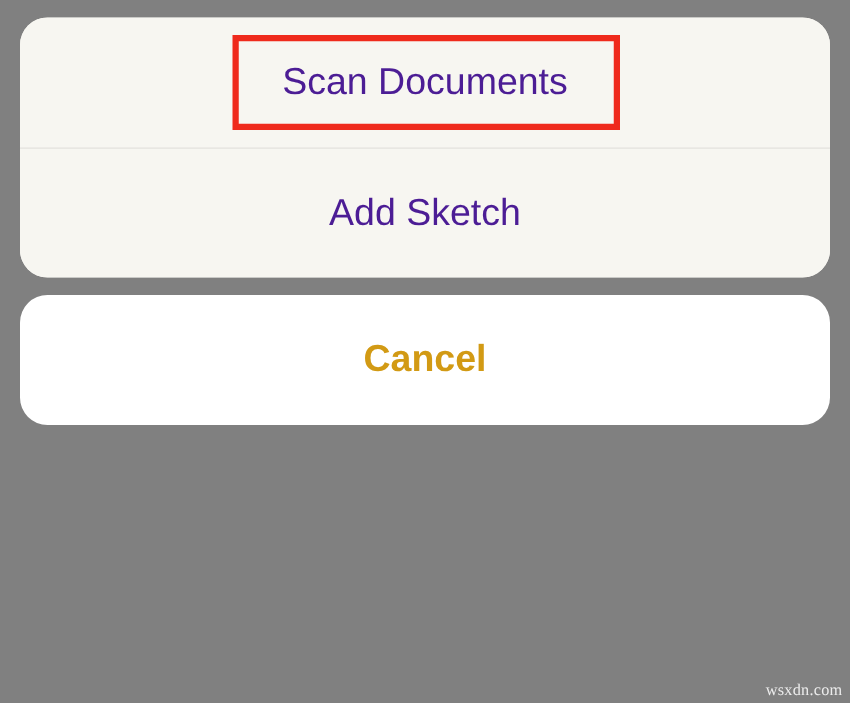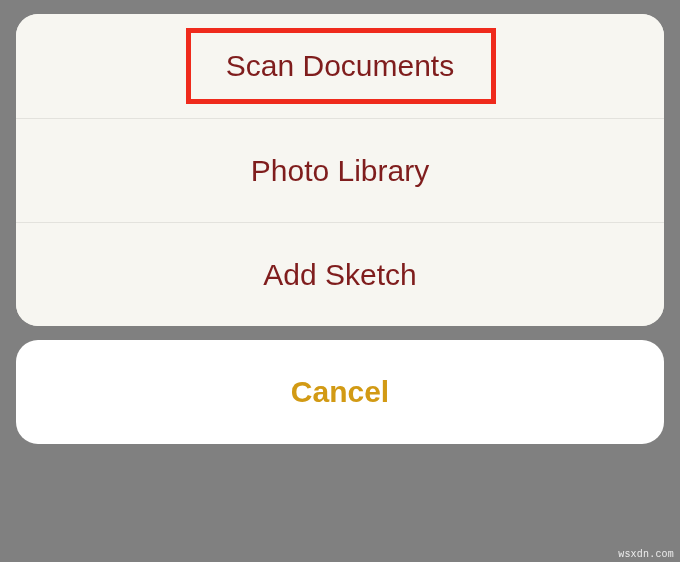--- a/index.html
+++ b/index.html
@@ -36,21 +36,21 @@
       overflow: hidden;
     }
     .option {
       width: 100%;
       height: 104px;
       display: flex;
       align-items: center;
       justify-content: center;
       font-size: 30px;
       font-weight: 400;
-      color: #7f1d1d;
+      color: #4c1d95;
       background: #f7f6f1;
       border: none;
       cursor: pointer;
       position: relative;
     }
     .option + .option {
       border-top: 1px solid #e3e2dd;
     }
     .cancel-group {
       background: #ffffff;
@@ -73,43 +73,40 @@
     .highlight {
       position: absolute;
       border: 5px solid #ef2a1c;
       pointer-events: none;
       box-sizing: border-box;
     }
     .watermark {
       position: absolute;
       right: 6px;
       bottom: 2px;
-      font-size: 10px;
+      font-size: 13px;
       color: rgba(255,255,255,0.85);
-      font-family: Liberation Mono, monospace;
+      font-family: Liberation Serif, serif;
       letter-spacing: 0.2px;
     }
   </style>
 </head>
 <body>
 
 <div class="viewport">
 
   <div class="action-sheet">
 
     <div class="group">
 
       <button class="option">
         <span>Scan Documents</span>
       </button>
 
 
-      <button class="option">
-        <span>Photo Library</span>
-      </button>
 
       <button class="option">
         <span>Add Sketch</span>
       </button>
 
     </div>
 
     <div class="cancel-group">
       <button class="cancel-button">
         <span>Cancel</span>

